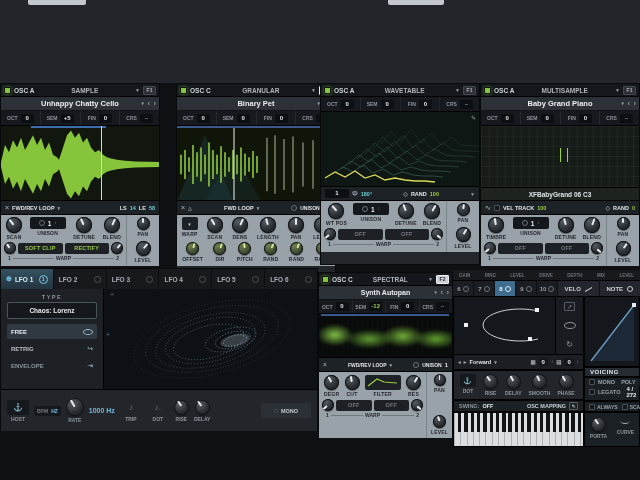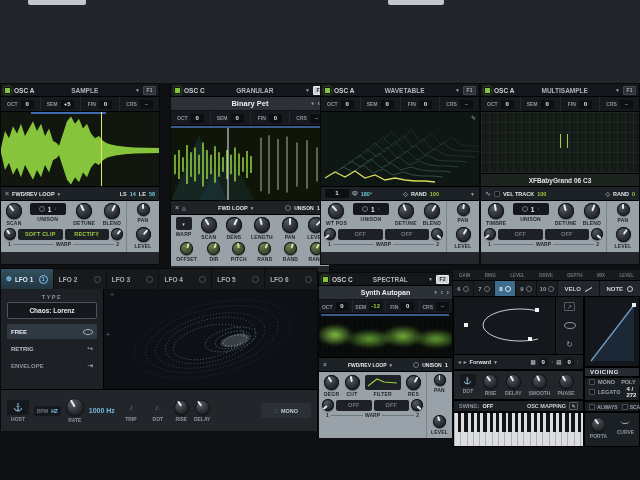--- a/index.html
+++ b/index.html
@@ -149,20 +149,28 @@
 <div class="abs toptab" style="left:388px;top:0;width:56px"></div>
 
 <div class="abs panel" style="left:0;top:83px;width:160px;height:182px">
   <div class="hdr">
     <span class="led"></span>
     <span>OSC A</span>
     <span class="htype">SAMPLE</span>
     <span class="car">▼</span>
     <span class="fxbox">F1</span>
   </div>
+  <div class="preset">
+    <span>Unhappy Chatty Cello</span>
+    <div class="pnav">
+      <span class="car">▾</span>
+      <span>‹</span>
+      <span>›</span>
+    </div>
+  </div>
   <div class="pitchrow">
     <div class="pcell">
         <span>OCT</span>
         <span class="pval">0</span>
       </div>
     <div class="pcell">
         <span>SEM</span>
         <span class="pval">+5</span>
       </div>
     <div class="pcell">
@@ -249,21 +257,21 @@
       <div class="kcol">
           <div class="knob k15" style="--r:40deg">
             <i></i>
           </div>
           <div class="kl">LEVEL</div>
         </div>
     </div>
   </div>
 </div>
 
-<div class="abs panel" style="left:170px;top:83px;width:160px;height:201px">
+<div class="abs panel" style="left:176px;top:83px;width:160px;height:201px">
   <div class="hdr">
     <span class="led"></span>
     <span>OSC C</span>
     <span class="htype">GRANULAR</span>
     <span class="car">▼</span>
     <span class="fxbox lit">F2</span>
   </div>
   <div class="preset">
     <span>Binary Pet</span>
     <div class="pnav">
@@ -509,20 +517,28 @@
   </div>
 </div>
 
 <div class="abs panel" style="left:480px;top:83px;width:160px;height:182px">
   <div class="hdr">
     <span class="led"></span>
     <span>OSC A</span>
     <span class="htype">MULTISAMPLE</span>
     <span class="car">▼</span>
     <span class="fxbox">F1</span>
+  </div>
+  <div class="preset">
+    <span>Baby Grand Piano</span>
+    <div class="pnav">
+      <span class="car">▾</span>
+      <span>‹</span>
+      <span>›</span>
+    </div>
   </div>
   <div class="pitchrow">
     <div class="pcell">
         <span>OCT</span>
         <span class="pval">0</span>
       </div>
     <div class="pcell">
         <span>SEM</span>
         <span class="pval">0</span>
       </div>

